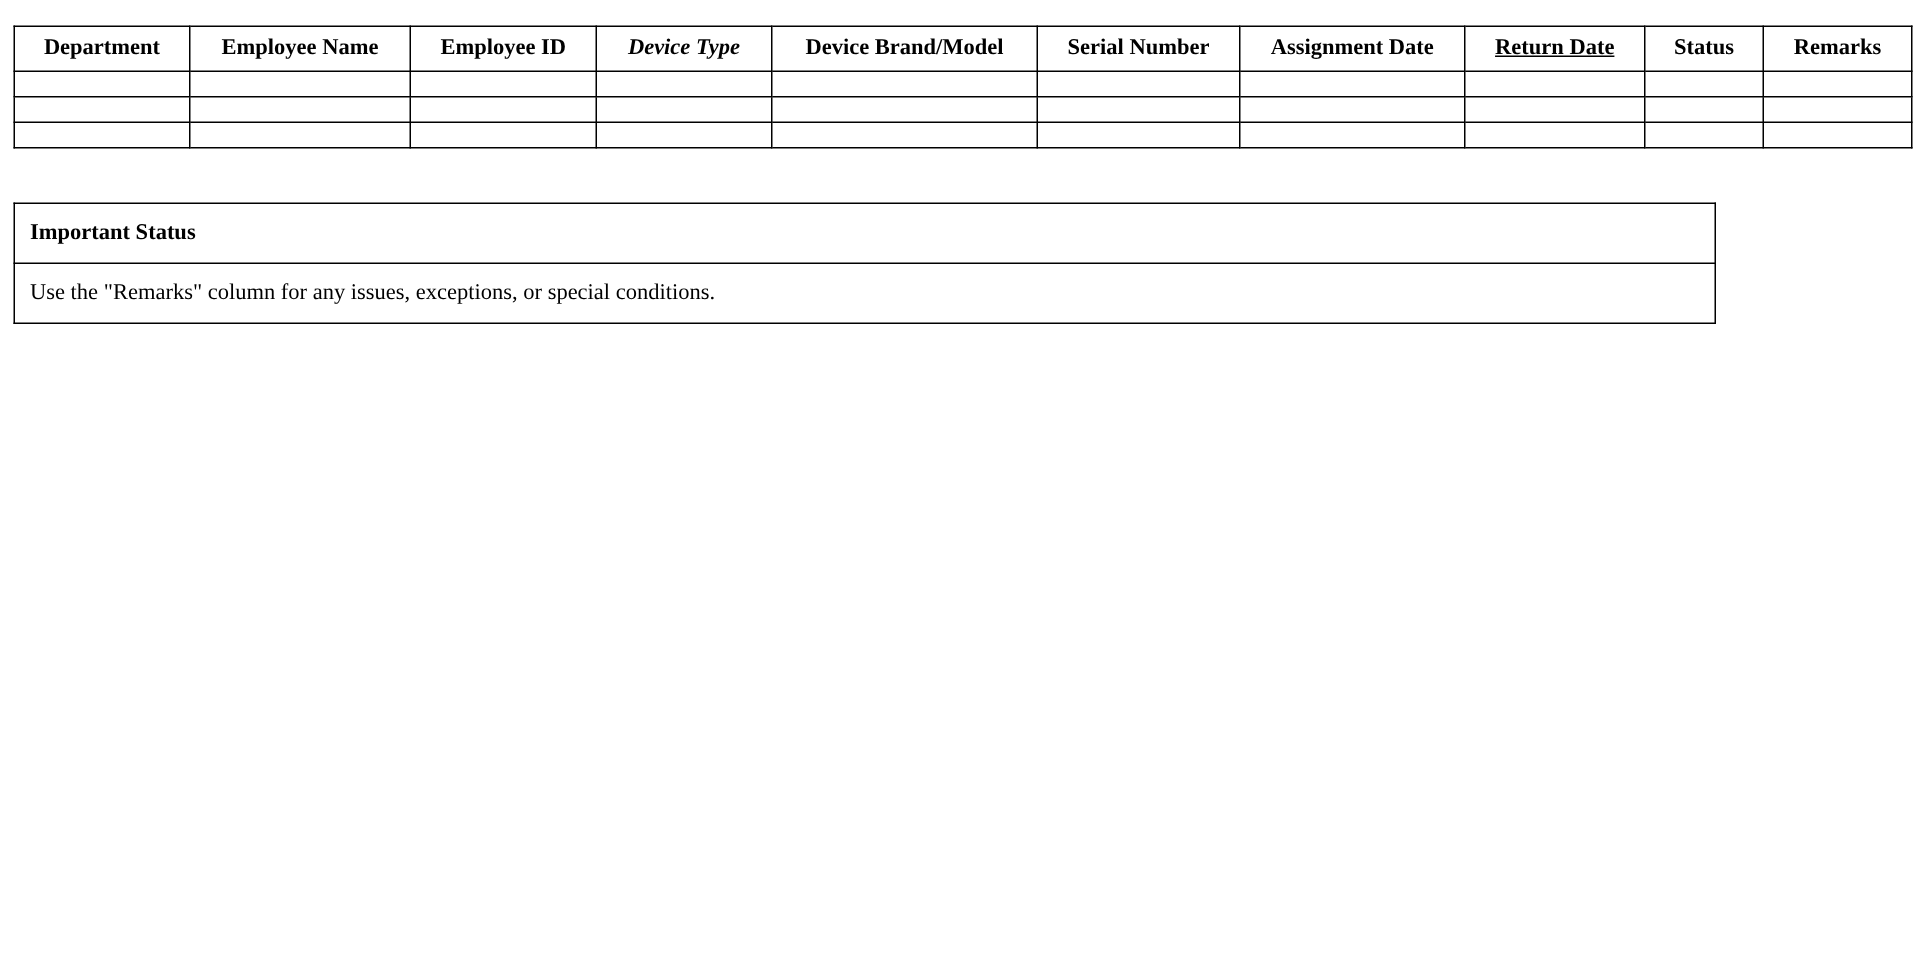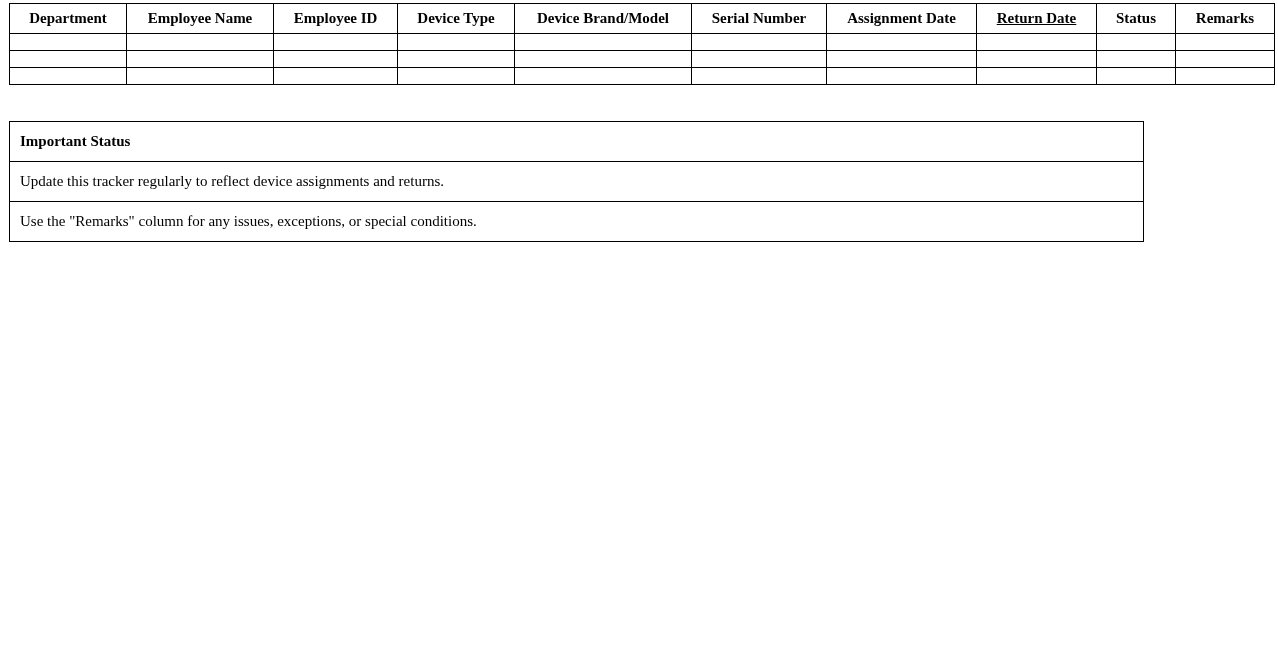--- a/index.html
+++ b/index.html
@@ -12,21 +12,21 @@
     height: 650px;
     font-family: "Liberation Serif", "DejaVu Serif", serif;
     color: #000000;
     overflow: hidden;
   }
   .page {
     position: relative;
     width: 1173px;
     height: 650px;
     box-sizing: border-box;
-    padding: 3px 0 0 9px;
+    padding: 17px 0 0 9px;
   }
 
   
   table.tracker {
     border-collapse: collapse;
     table-layout: fixed;
     width: 1135px;
     margin: 0;
   }
   table.tracker th,
@@ -45,21 +45,21 @@
     white-space: nowrap;
   }
   table.tracker td {
     height: 16px;
   }
 
   
   .c0 { width: 104px; }
   .c1 { width: 134px; }
   .c2 { width: 111px; }
-  .c3 { width: 104px; }
+  .c3 { width: 104px; font-style: italic; }
   .c4 { width: 164px; }
   .c5 { width: 122px; }
   .c6 { width: 137px; }
   .c7 { width: 107px; text-decoration: underline; }
   .c8 { width: 66px; }
   .c9 { width: 86px; }
 
   
   table.notes {
     border-collapse: collapse;
@@ -145,21 +145,18 @@
   </table>
 
   <table class="notes">
     <thead>
       <tr>
         <th>Important Status</th>
       </tr>
     </thead>
     <tbody>
       <tr>
-        <td>Update this tracker regularly to reflect device assignments and returns.</td>
-      </tr>
-      <tr>
         <td>Use the "Remarks" column for any issues, exceptions, or special conditions.</td>
       </tr>
     </tbody>
   </table>
 
 </div>
 
 </body></html>

